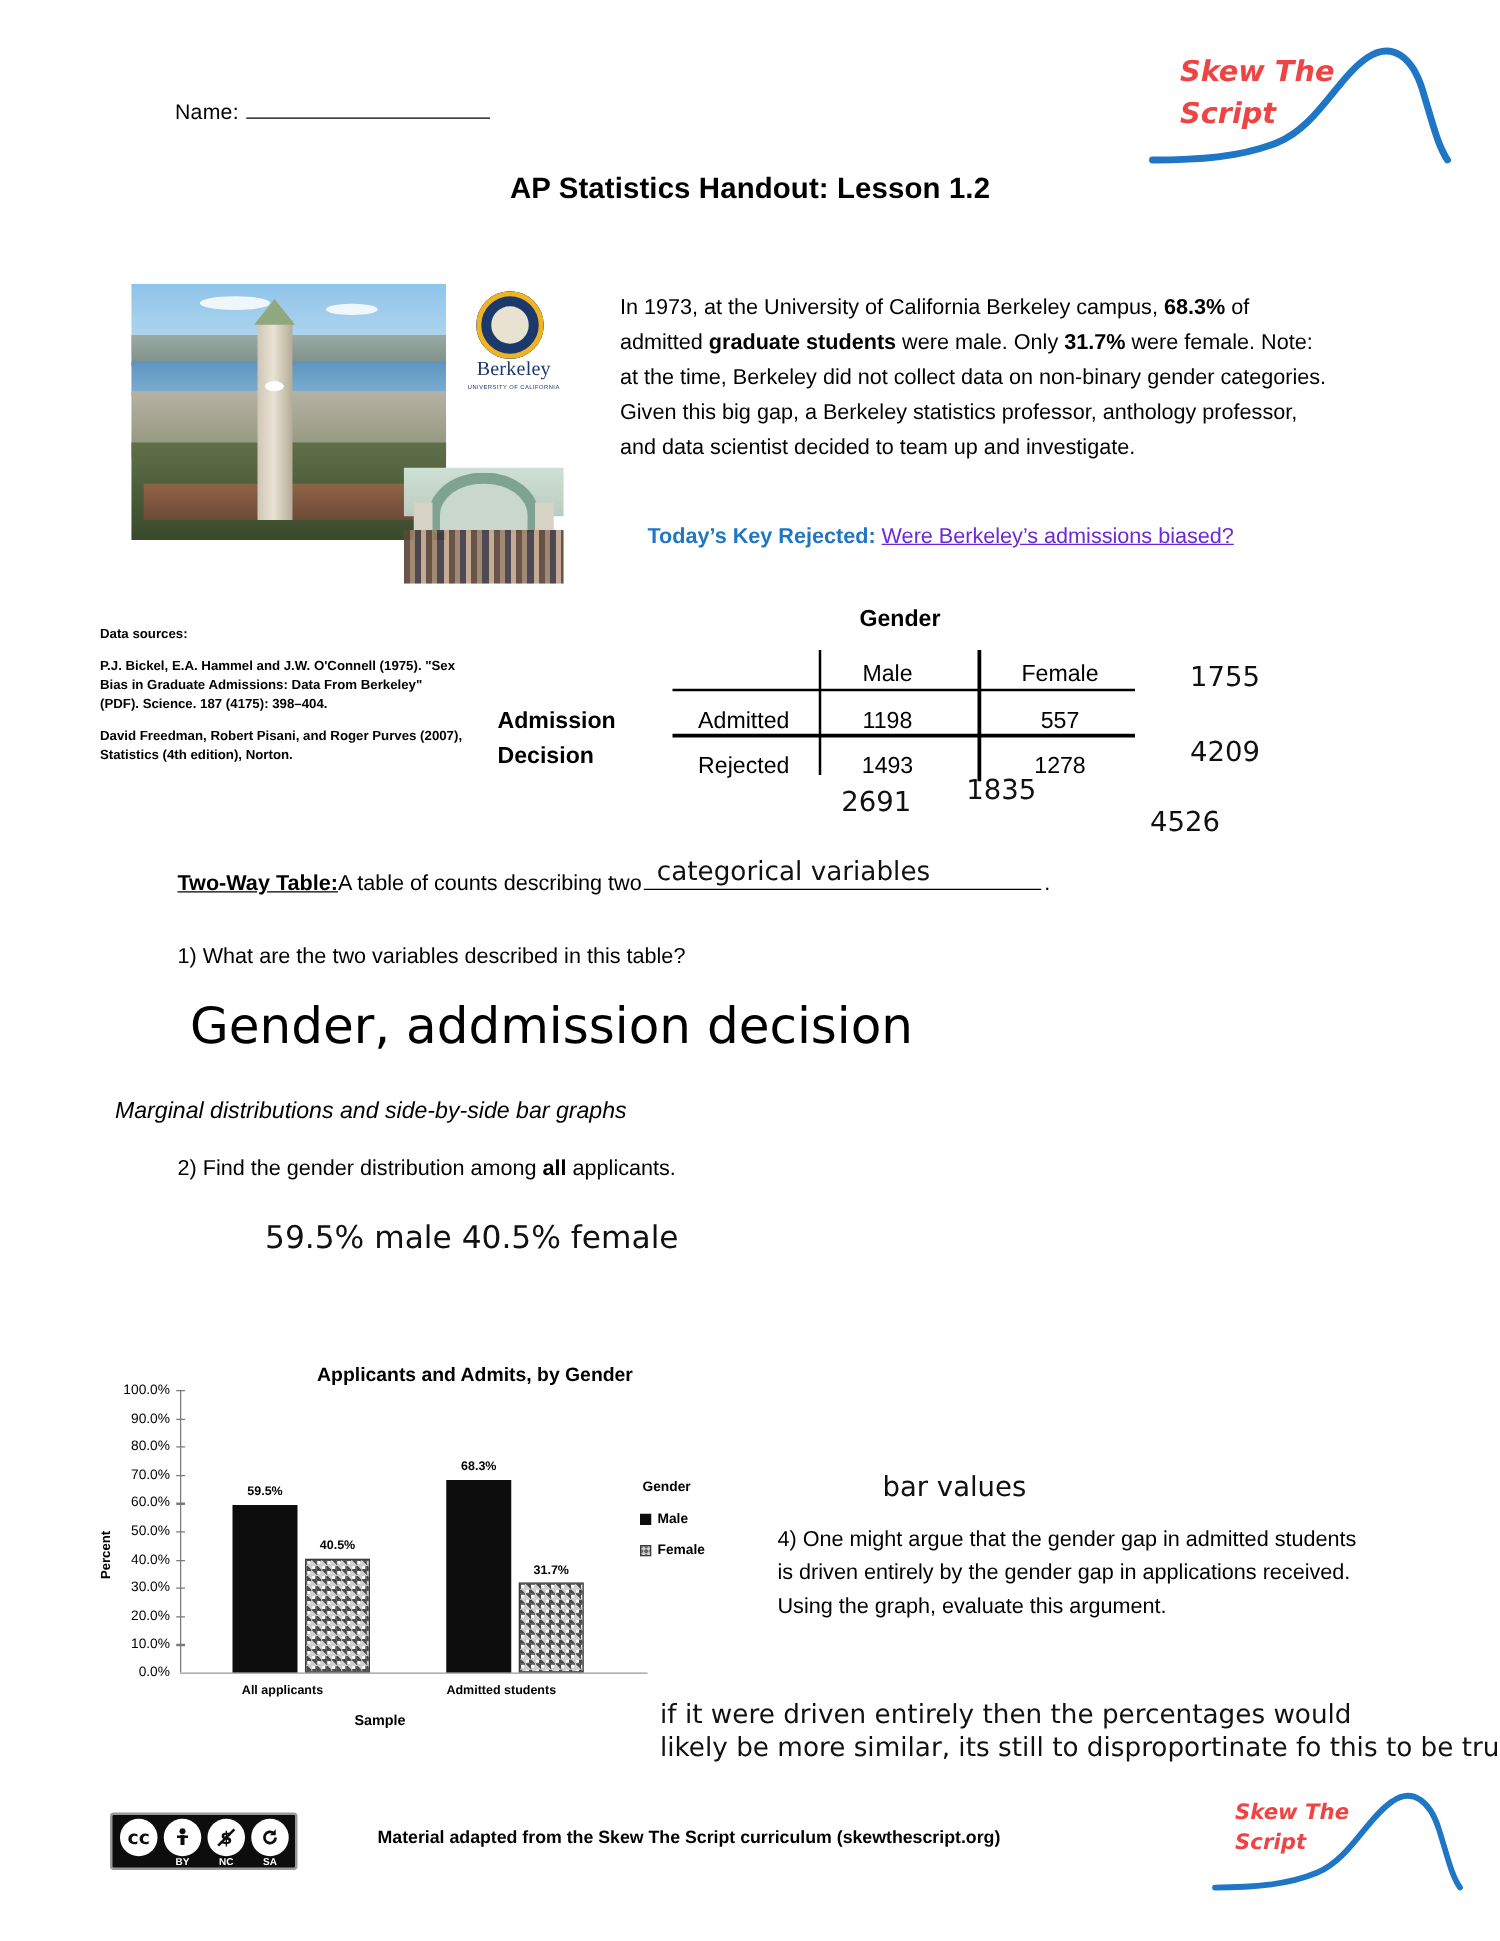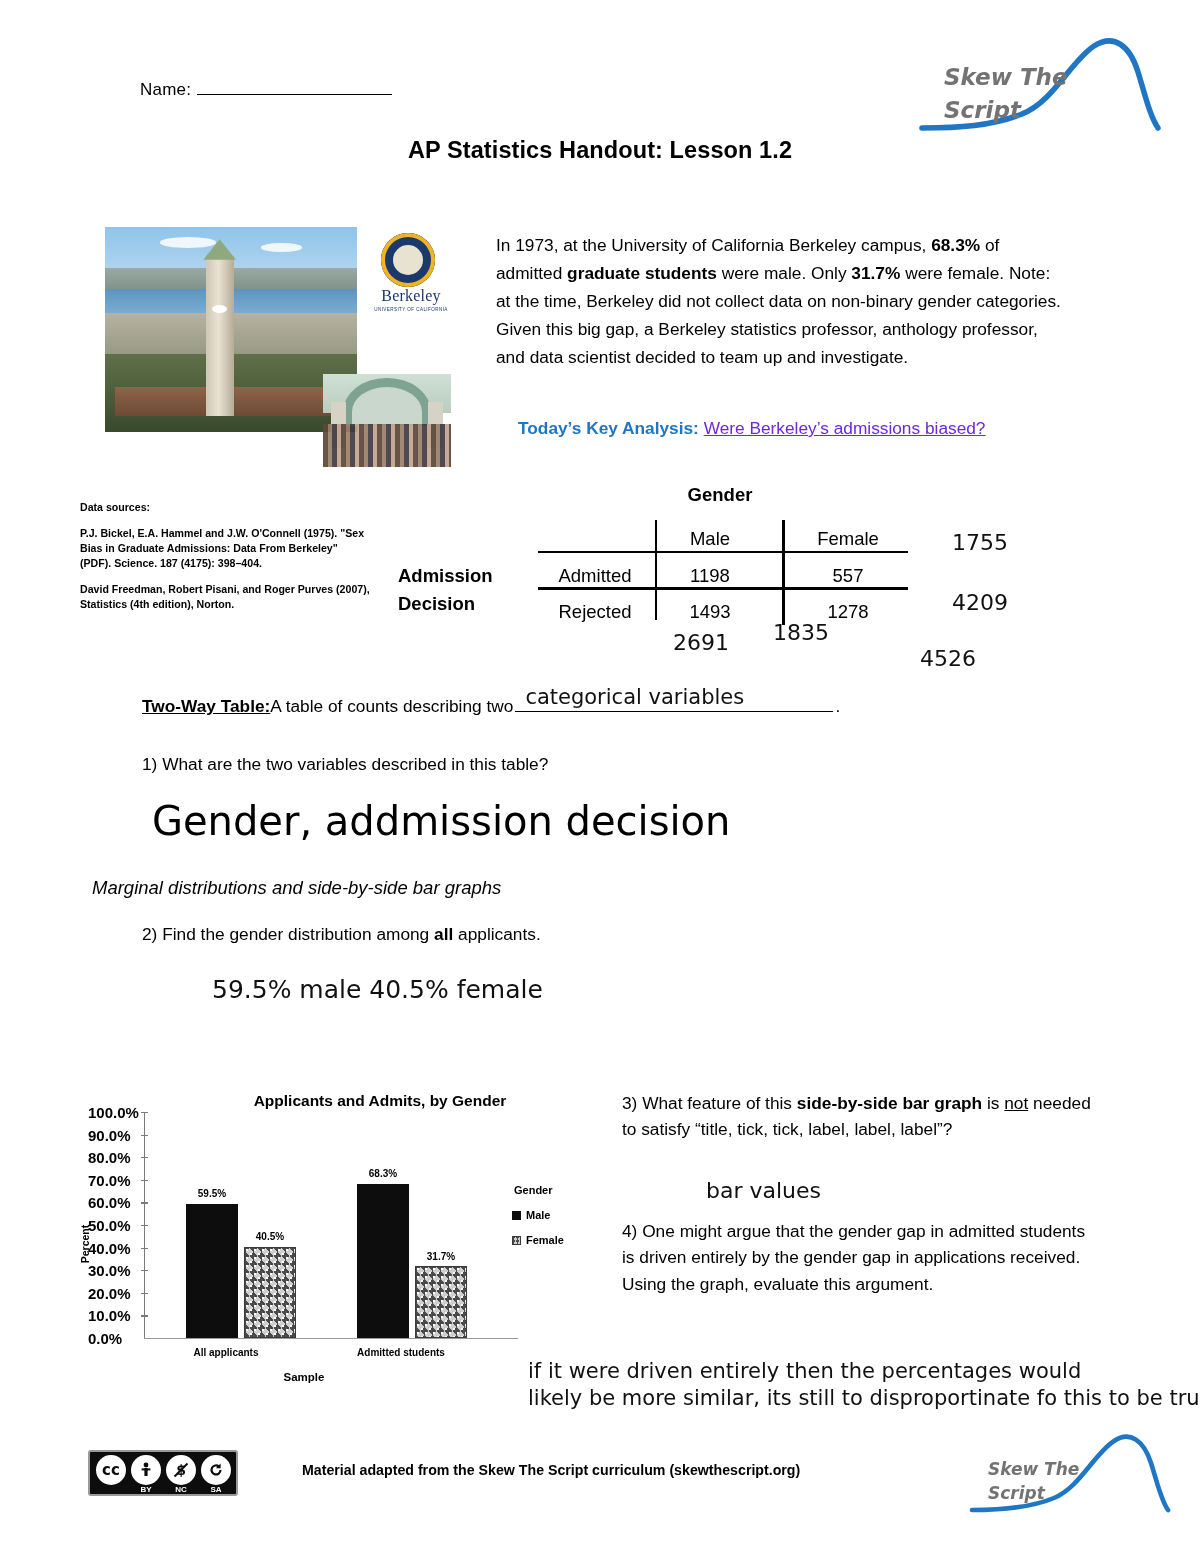--- a/index.html
+++ b/index.html
@@ -26,21 +26,21 @@
   }
 
   .logo-top {
     position: absolute; left: 918px; top: 28px;
     width: 268px; height: 108px;
   }
   .logo-text {
     position: absolute; left: 26px; top: 14px;
     font-family: "DejaVu Sans", sans-serif;
     font-style: italic; font-weight: 700;
-    font-size: 23px; line-height: 1.42; color: #737373; margin-top: 19px;
+    font-size: 23px; line-height: 1.42; color: #ef4444;
   }
   .logo-text.small { font-size: 17px; }
 
   .title {
     position: absolute; left: 0; top: 137px; width: 1200px;
     text-align: center; font-size: 23.5px; font-weight: 700;
     letter-spacing: .1px;
   }
   .subtitle {
     position: absolute; left: 0; top: 171px; width: 1200px;
@@ -145,22 +145,22 @@
   .q2 b { font-weight:700; }
   .ans-2 { position:absolute; left:212px; top:975px;
            font-family:"DejaVu Sans", sans-serif; font-size:25px; color:#111;text-align:right; }
 
   
   .chart { position:absolute; left:80px; top:1088px; width:530px; height:310px; }
   .chart-title { position:absolute; left:120px; top:4px; width:360px; text-align:center;
                  font-size:15.5px; font-weight:700; }
   .ylabel { position:absolute; left:-14px; top:150px; transform: rotate(-90deg);
             transform-origin: center; font-size:10.5px; font-weight:700; }
-  .ytick { position:absolute; right:0; font-size:15px; font-weight:700;
-           text-align:left; width:48px; transform: translateY(-50%); }
+  .ytick { position:absolute; right:0; font-size:11px; font-weight:400;
+           text-align:right; width:48px; transform: translateY(-50%); }
   .ytickmark { position:absolute; width:7px; height:1.2px; background:#7a7a7a; }
   .yaxis { position:absolute; width:1.2px; background:#7a7a7a; }
   .xaxis { position:absolute; height:1.2px; background:#9a9a9a; }
   .bar { position:absolute; bottom:0; }
   .bar.male { background:#0d0d0d; }
   .bar.female {
     background-color:#cfcfcf;
     background-image:
       radial-gradient(circle at 2px 2px, #ffffff 1.3px, transparent 1.4px),
       radial-gradient(circle at 6px 6px, #ffffff 1.3px, transparent 1.4px),
@@ -259,21 +259,21 @@
         <div class="gate-col-r"></div>
       <div class="gate-crowd"></div>
     </div>
   </div>
 
   <div class="intro">
     <span>In 1973, at the University of California Berkeley campus, </span><b>68.3%</b><span> of admitted </span><b>graduate students</b><span> were male. Only </span><b>31.7%</b><span> were female. Note: at the time, Berkeley did not collect data on non-binary gender categories. Given this big gap, a Berkeley statistics professor, anthology professor, and data scientist decided to team up and investigate.</span>
   </div>
 
   <div class="keyline">
-    <span class="kq">Today’s Key Analysis:</span>
+    <span class="kq">Today’s Key Rejected:</span>
     <span class="ka">Were Berkeley’s admissions biased?</span>
   </div>
 
   <div class="sources">
     <p>Data sources:</p>
     <p>P.J. Bickel, E.A. Hammel and J.W. O'Connell (1975). "Sex Bias in Graduate Admissions: Data From Berkeley" (PDF). Science. 187 (4175): 398–404.</p>
     <p>David Freedman, Robert Pisani, and Roger Purves (2007), Statistics (4th edition), Norton.</p>
   </div>
 
   <div class="twt">
@@ -379,23 +379,20 @@
         <span class="swatch male"></span>
         <span>Male</span>
       </div>
       <div class="legend-row">
         <span class="swatch female"></span>
         <span>Female</span>
       </div>
     </div>
   </div>
 
-  <div class="q3">
-    <span>3) What feature of this </span><b>side-by-side bar graph</b><span> is </span><u>not</u><span> needed to satisfy “title, tick, tick, label, label, label”?</span>
-  </div>
   <div class="ans-3">bar values</div>
 
   <div class="q4">4) One might argue that the gender gap in admitted students is driven entirely by the gender gap in applications received. Using the graph, evaluate this argument.</div>
   <div class="ans-4">
     <div>if it were driven entirely then the percentages would</div>
     <div>likely be more similar, its still to disproportinate fo this to be true</div>
   </div>
 
   <div class="cc">
     <div class="cc-body"></div>

